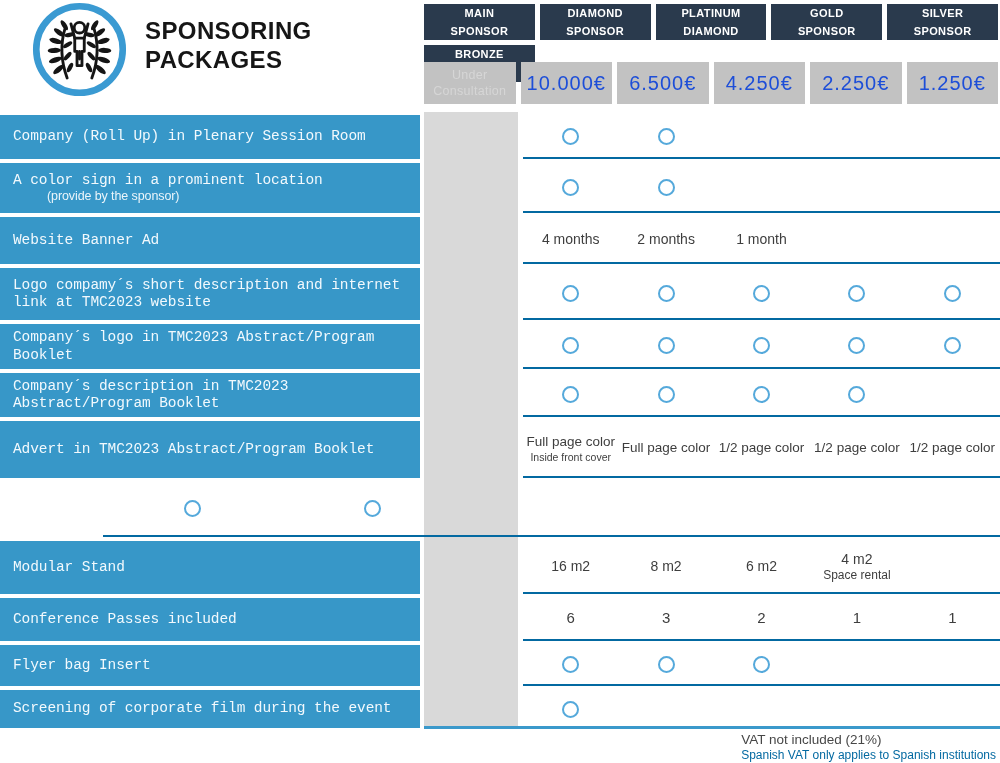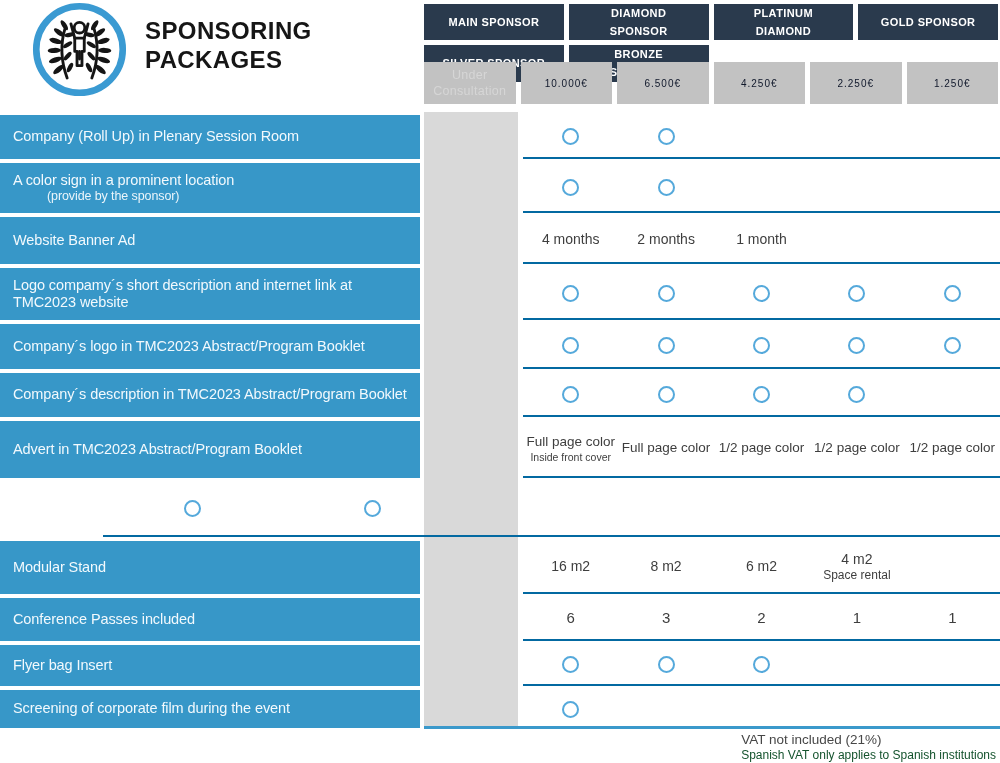--- a/index.html
+++ b/index.html
@@ -6,71 +6,71 @@
   body { background:#ffffff; font-family:"Liberation Sans", sans-serif; }
   .page { position:relative; width:1000px; height:763px; background:#ffffff; overflow:hidden; }
 
   
   .logo { position:absolute; left:32px; top:2px; width:95px; height:95px; }
   .title { position:absolute; left:145px; top:16px; font-size:24px; font-weight:800;
            color:#161616; letter-spacing:0.4px; line-height:1.22; }
 
   
   .header-row { position:absolute; left:424px; top:4px; width:574px; height:54px;
-                display:grid; grid-template-columns:repeat(4,1fr); gap:5px; }
+                display:grid; grid-template-columns:repeat(5,1fr); gap:5px; }
   .h-cell { background:#2a3a4d; color:#ffffff; font-size:11px; font-weight:700;
             letter-spacing:0.4px; line-height:1.65; display:flex; align-items:center;
             justify-content:center; text-align:center; padding:0 15px; }
 
   
   .price-row { position:absolute; left:424px; top:62px; width:574px; height:42px;
                display:grid; grid-template-columns:repeat(6,1fr); gap:5px; }
-  .p-cell { background:#c2c2c2; color:#0f172a; font-size:10px; font-weight:400;
+  .p-cell { background:#c2c2c2; color:#1d4ed8; font-size:20px; font-weight:400;
             letter-spacing:1px; display:flex; align-items:center; justify-content:center;
             text-align:center; }
   .p-cell.muted { color:#d6d6d6; font-size:12.5px; letter-spacing:0.3px; line-height:1.3; }
 
   
   .main-col-bg { position:absolute; left:424px; top:112px; width:94px; height:614px;
                  background:#d9d9d9; }
 
   
   .body { position:absolute; left:0; top:115px; width:1000px; }
   .row { display:flex; margin-bottom:4px; }
   .row:nth-child(1){height:44px} .row:nth-child(2){height:50px}
   .row:nth-child(3){height:47px} .row:nth-child(4){height:52px}
   .row:nth-child(5){height:45px} .row:nth-child(6){height:44px}
   .row:nth-child(7){height:57px} .row:nth-child(8){height:55px}
   .row:nth-child(9){height:53px} .row:nth-child(10){height:43px}
   .row:nth-child(11){height:41px} .row:nth-child(12){height:38px; margin-bottom:0}
   .row-label { width:420px; background:#3797c8; color:#f2f9fd; display:flex;
                flex-direction:column; justify-content:center; padding:0 4px 0 13px;
                letter-spacing:-0.1px; }
-  .lbl-main { font-size:14.5px; line-height:1.2; }
+  .lbl-main { font-size:14.5px; line-height:1.2;font-family:Liberation Mono, monospace; }
   .lbl-sub  { font-size:12.5px; line-height:1.2; opacity:0.96;margin-left:34px; }
   .row-spacer { width:103px; flex:none; }
   .row-cells { flex:1; display:grid; grid-template-columns:repeat(5,1fr);
                border-bottom:2px solid #0369a1; }
   .row:last-child .row-cells { border-bottom:none; }
   .cell { display:flex; flex-direction:column; align-items:center; justify-content:center;
           text-align:center; color:#3e3e3e; }
   .circle { width:17px; height:17px; border:2px solid #55a9db; border-radius:50%;
             background:#ffffff; }
   .cell-text { font-size:13.5px; line-height:1.25; color:#3e3e3e; }
   .cell-sub  { font-size:10.5px; line-height:1.2; color:#3e3e3e; }
   .row:nth-child(10) .cell-text { font-size:15px; }
   .row:nth-child(3) .cell-text, .row:nth-child(9) .cell-text { font-size:14px; }
   .row:nth-child(9) .cell-sub { font-size:12px; }
 
   
   .bottom-line { position:absolute; left:424px; top:726px; width:576px; height:3px;
                  background:#3b99cb; }
   .footer { position:absolute; right:4px; top:732px; color:#474747; }
   .f1 { font-size:13.5px; line-height:1.2; }
-  .f2 { font-size:12px; line-height:1.25; color:#14532d; }
+  .f2 { font-size:12px; line-height:1.25; color:#0369a1; }
 </style>
 </head>
 <body>
 
 <div class="page">
 
   <div class="logo">
     <svg viewBox="0 0 100 100" width="95" height="95">
       <circle cx="50" cy="50" r="45.5" fill="#ffffff" stroke="#3a9ad2" stroke-width="7"></circle>
       <g stroke="#151515" stroke-width="3" fill="none" stroke-linecap="round" stroke-linejoin="round">

